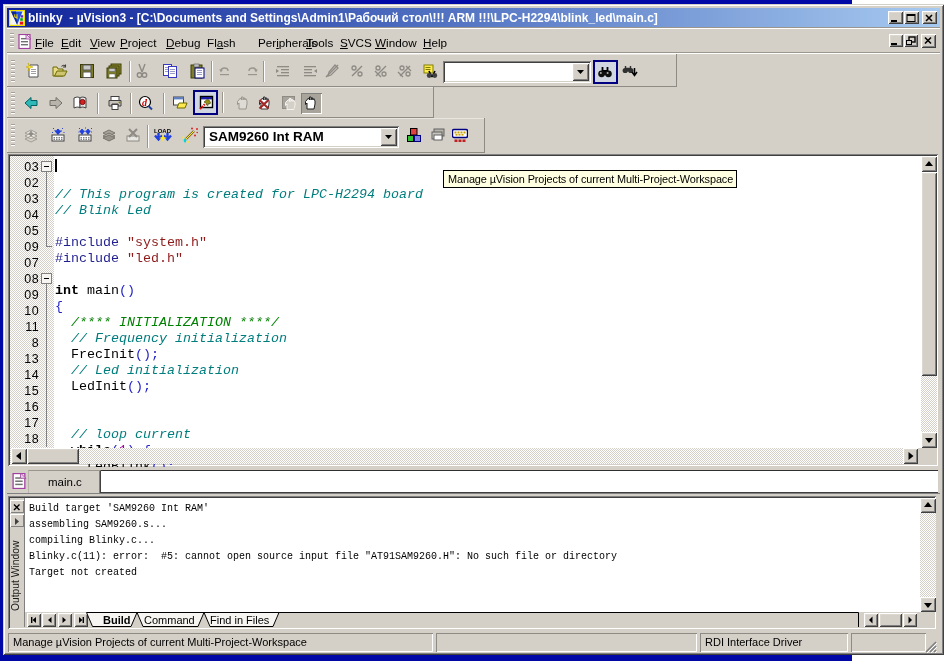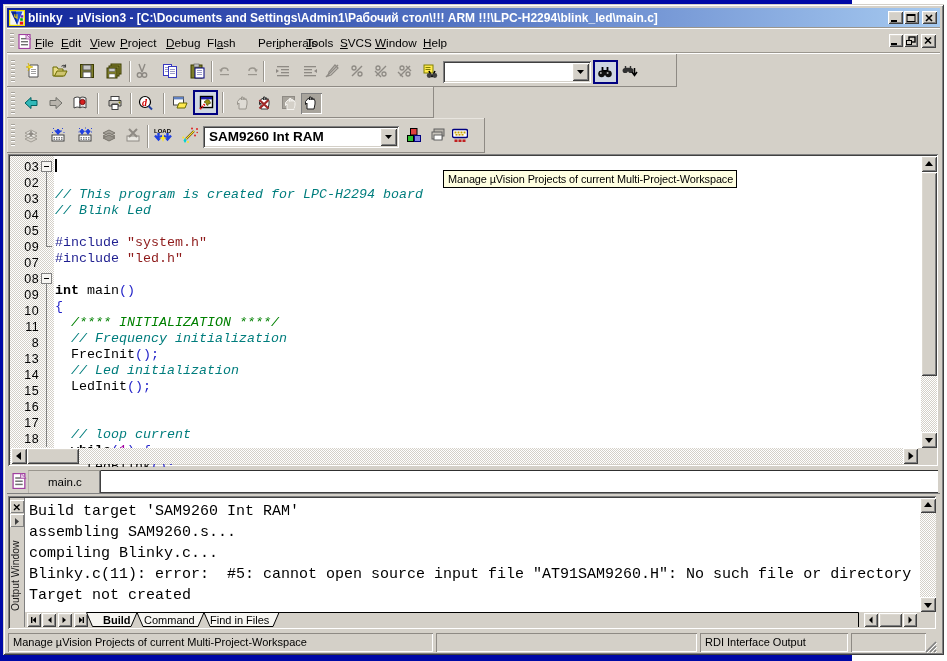--- a/index.html
+++ b/index.html
@@ -54,21 +54,21 @@
 .foldbox::after{content:"";position:absolute;left:2px;top:4px;width:5px;height:1px;background:#000;}
 .sb{position:absolute;background:#d4d0c8;
   box-shadow: inset 1px 1px 0 #fff, inset -1px -1px 0 #404040,
               inset 2px 2px 0 #dcd8d0, inset -2px -2px 0 #808080;}
 
 #tabrow{left:7px;top:467px;width:933px;height:27px;background:#d4d0c8;}
 
 #outframe{left:8px;top:496px;width:928px;height:133px;background:#d4d0c8;
   box-shadow: inset 1px 1px 0 #808080, inset -1px -1px 0 #fff,
               inset 2px 2px 0 #404040, inset -2px -2px 0 #d4d0c8;}
-#outtext{position:absolute;left:29px;top:501px;font-family:"Liberation Mono",monospace;font-size:15px;line-height:21px;color:#000;white-space:pre;}
+#outtext{position:absolute;left:29px;top:501px;font-family:"Liberation Mono",monospace;font-size:10px;line-height:16px;color:#000;white-space:pre;}
 
 .spanel{position:absolute;top:633px;height:19px;background:#d4d0c8;
   box-shadow: inset 1px 1px 0 #8e8a84, inset -1px -1px 0 #fff;font-size:11px;color:#000;}
 .spanel span{position:absolute;left:5px;top:3px;white-space:nowrap;}
 #tooltip{left:443px;top:170px;width:294px;height:18px;background:#ffffe1;border:1px solid #000;z-index:50;}
 #tooltip span{position:absolute;left:4px;top:1.5px;font-size:10.9px;letter-spacing:-0.1px;white-space:nowrap;color:#000;}
 </style>
 </head>
 <body>
 <div id="root">
@@ -651,21 +651,21 @@
       </svg></div>
   <div class="sb" style="left:879px;top:613px;width:23px;height:14px"></div>
   <div class="sb" style="left:903px;top:613px;width:14px;height:14px"><svg width="14" height="14">
         <path d="M5.5 3.5 L9 7 L5.5 10.5 Z" fill="#000"></path>
       </svg></div>
   <div class="spanel" style="left:8px;width:425px">
       <span>Manage µVision Projects of current Multi-Project-Workspace</span>
     </div>
   <div class="spanel" style="left:436px;width:261px"></div>
   <div class="spanel" style="left:700px;width:148px">
-      <span>RDI Interface Output</span>
+      <span>RDI Interface Driver</span>
     </div>
   <div class="spanel" style="left:851px;width:75px"></div>
   <svg class="abs" style="left:924px;top:640px" width="14" height="13">
     <g stroke="#808080" stroke-width="1.6">
         <path d="M12 2 L2 12"></path>
         <path d="M12 6 L6 12"></path>
         <path d="M12 10 L10 12"></path>
       </g>
     <g stroke="#fff" stroke-width="1">
         <path d="M13 3 L3 13"></path>

